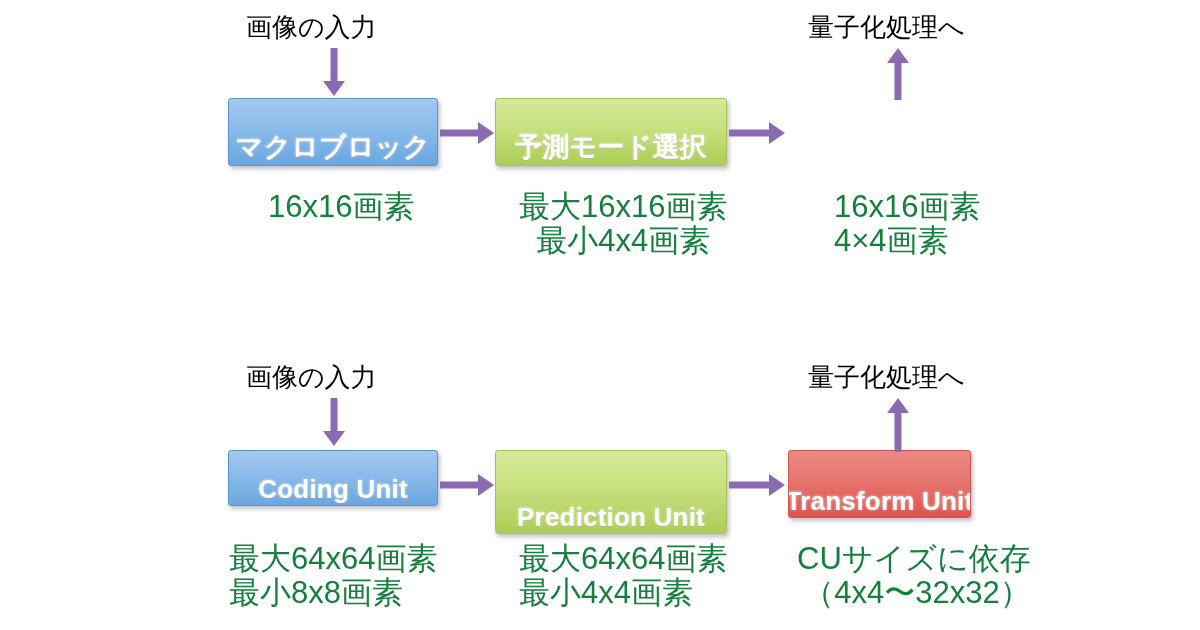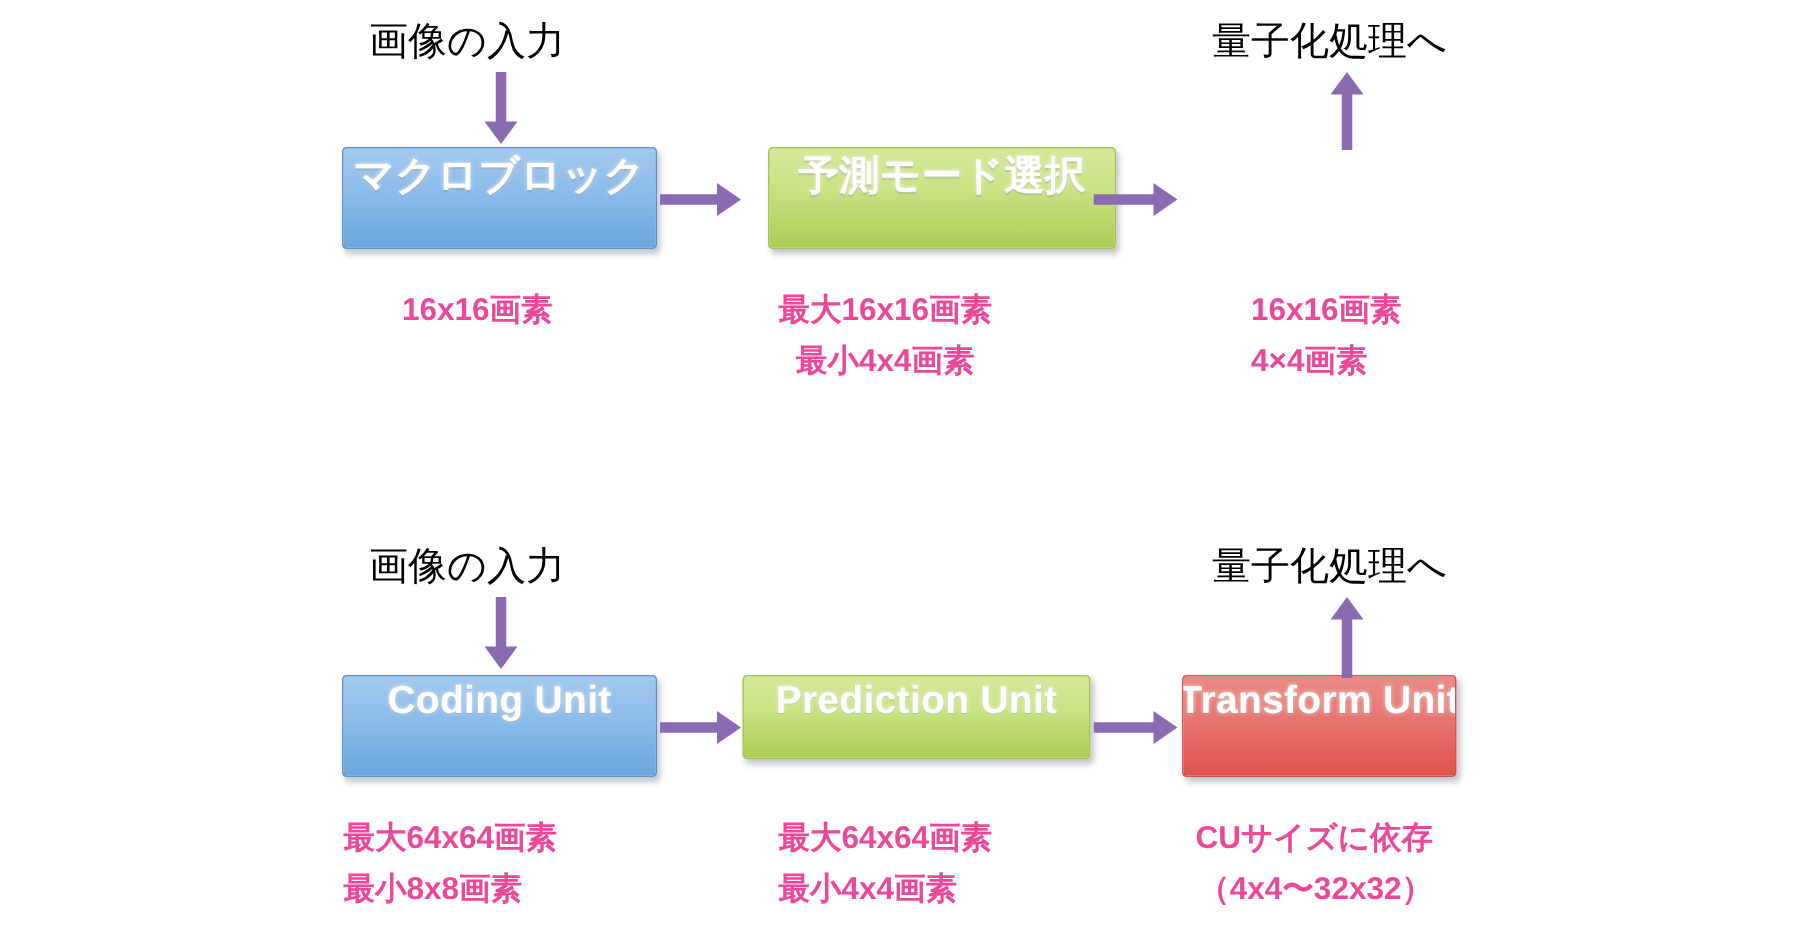--- a/index.html
+++ b/index.html
@@ -22,21 +22,21 @@
     height: 630px;
     background: #ffffff;
   }
 
   
   .box {
     position: absolute;
     border-radius: 3px;
     box-sizing: border-box;
     display: flex;
-    align-items: flex-start;
+    align-items: flex-end;
     justify-content: center;
     box-shadow: 2px 3px 4px rgba(70,70,90,0.33);
     overflow: hidden;
   }
   .box .box-label {
     color: #ffffff;
     font-weight: 700;
     letter-spacing: 0.2px;
     text-shadow: 0 0 3px rgba(255,255,255,0.75),
                  0 1px 1px rgba(80,80,80,0.35);
@@ -55,25 +55,25 @@
     border: 1px solid #a4c456;
   }
   .box-red {
     background: linear-gradient(to bottom, #ea8a84 0%, #e87872 38%, #df534c 100%);
     border: 1px solid #cf554e;
   }
 
   
   .caption {
     position: absolute;
-    font-size: 21px;
+    font-size: 31px;
     line-height: 34px;
-    color: #ec4899;
+    color: #15803d;
     white-space: pre-line;
-    font-weight: 700;
+    font-weight: 400;
   }
 
   
   .edge-label {
     position: absolute;
     font-size: 26px;
     line-height: 30px;
     color: #000000;
     white-space: nowrap;
   }
@@ -98,21 +98,21 @@
   <div class="box box-blue jp" style="left:228px; top:98px; width:210px; height:68px;">
     <span class="box-label">マクロブロック</span>
   </div>
 
   <div class="arrow" style="left:440px; top:120px;">
     <svg width="56" height="26" viewBox="0 0 56 26">
       <path d="M0 9.5 L38 9.5 L38 2 L54 13 L38 24 L38 16.5 L0 16.5 Z" fill="#8a6bb2"></path>
     </svg>
   </div>
 
-  <div class="box box-green jp" style="left:495px; top:98px; width:232px; height:68px;margin-left:17px;">
+  <div class="box box-green jp" style="left:495px; top:98px; width:232px; height:68px;">
     <span class="box-label">予測モード選択</span>
   </div>
 
   <div class="arrow" style="left:729px; top:120px;">
     <svg width="58" height="26" viewBox="0 0 58 26">
       <path d="M0 9.5 L40 9.5 L40 2 L56 13 L40 24 L40 16.5 L0 16.5 Z" fill="#8a6bb2"></path>
     </svg>
   </div>
 
 
@@ -133,31 +133,31 @@
 4×4画素</div>
 
   <div class="edge-label" style="left:246px; top:362px;">画像の入力</div>
 
   <div class="arrow" style="left:318px; top:398px;">
     <svg width="32" height="52" viewBox="0 0 32 52">
       <path d="M12.5 0 L19.5 0 L19.5 33 L27 33 L16 48 L5 33 L12.5 33 Z" fill="#8a6bb2"></path>
     </svg>
   </div>
 
-  <div class="box box-blue en" style="left:228px; top:450px; width:210px; height:68px;">
+  <div class="box box-blue en" style="left:228px; top:450px; width:210px; height:56px;">
     <span class="box-label">Coding Unit</span>
   </div>
 
   <div class="arrow" style="left:440px; top:472px;">
     <svg width="56" height="26" viewBox="0 0 56 26">
       <path d="M0 9.5 L38 9.5 L38 2 L54 13 L38 24 L38 16.5 L0 16.5 Z" fill="#8a6bb2"></path>
     </svg>
   </div>
 
-  <div class="box box-green en" style="left:495px; top:450px; width:232px; height:56px;">
+  <div class="box box-green en" style="left:495px; top:450px; width:232px; height:84px;">
     <span class="box-label">Prediction Unit</span>
   </div>
 
   <div class="arrow" style="left:729px; top:472px;">
     <svg width="58" height="26" viewBox="0 0 58 26">
       <path d="M0 9.5 L40 9.5 L40 2 L56 13 L40 24 L40 16.5 L0 16.5 Z" fill="#8a6bb2"></path>
     </svg>
   </div>
 
   <div class="box box-red en" style="left:788px; top:450px; width:183px; height:68px;">

